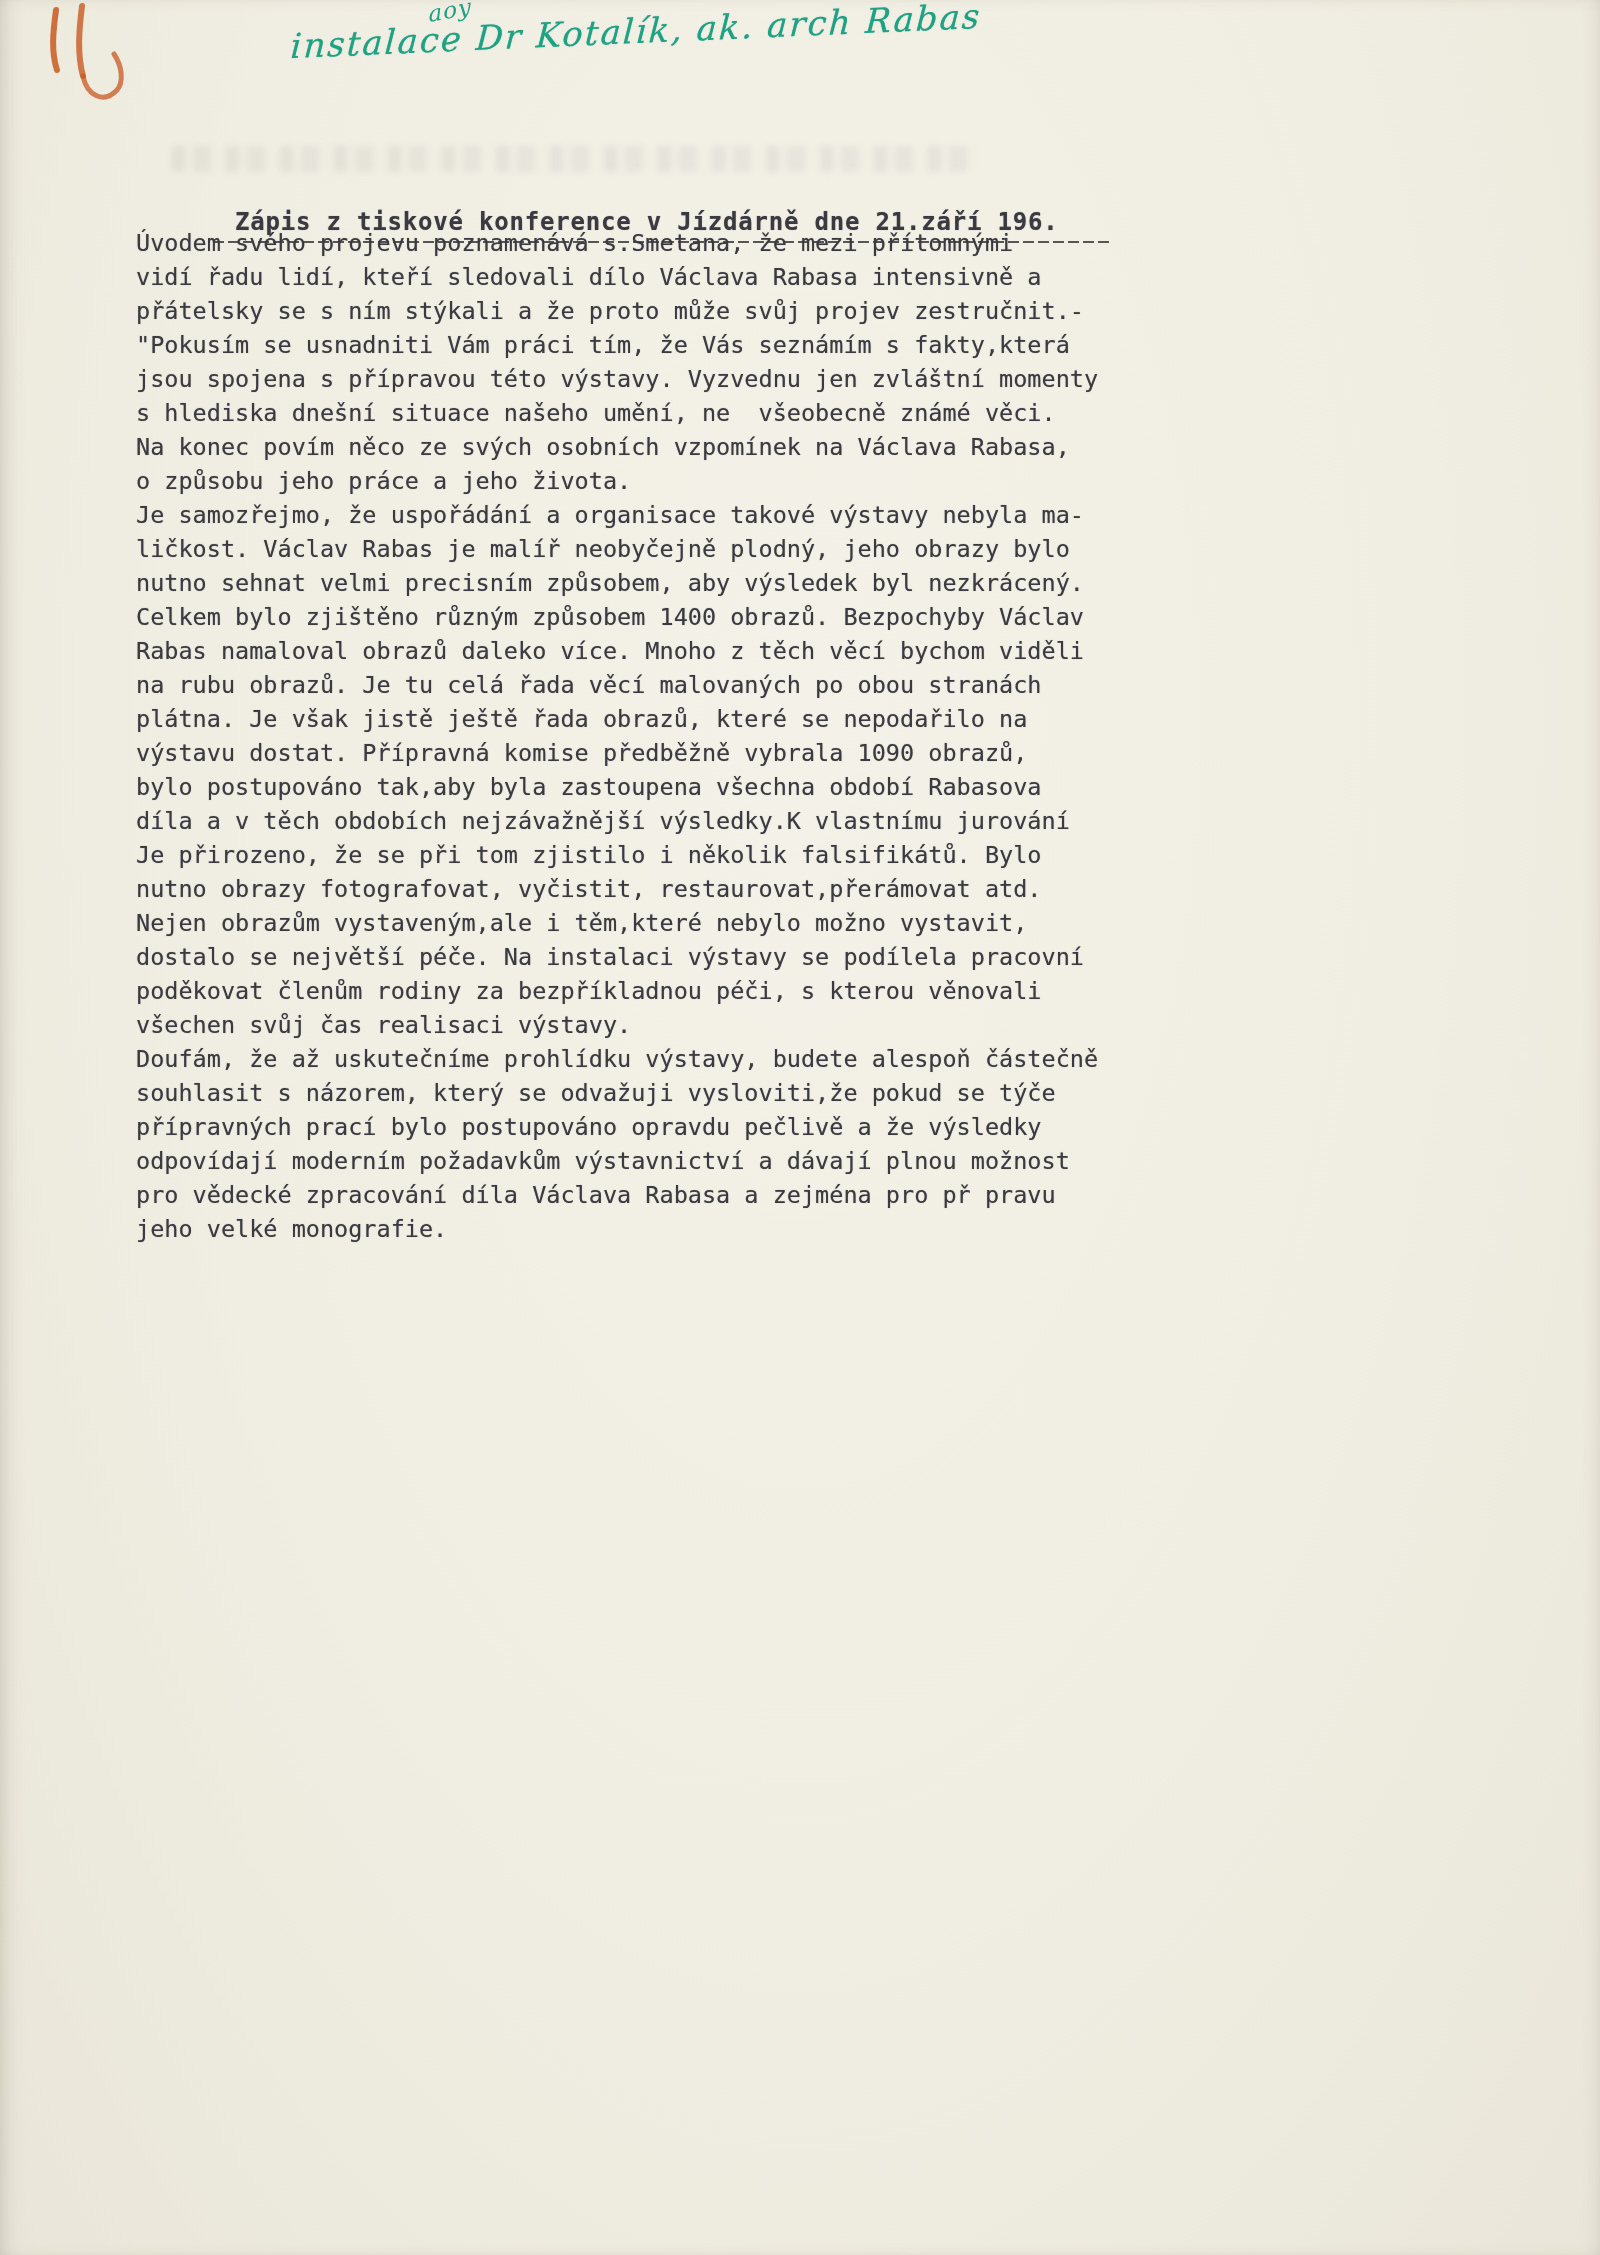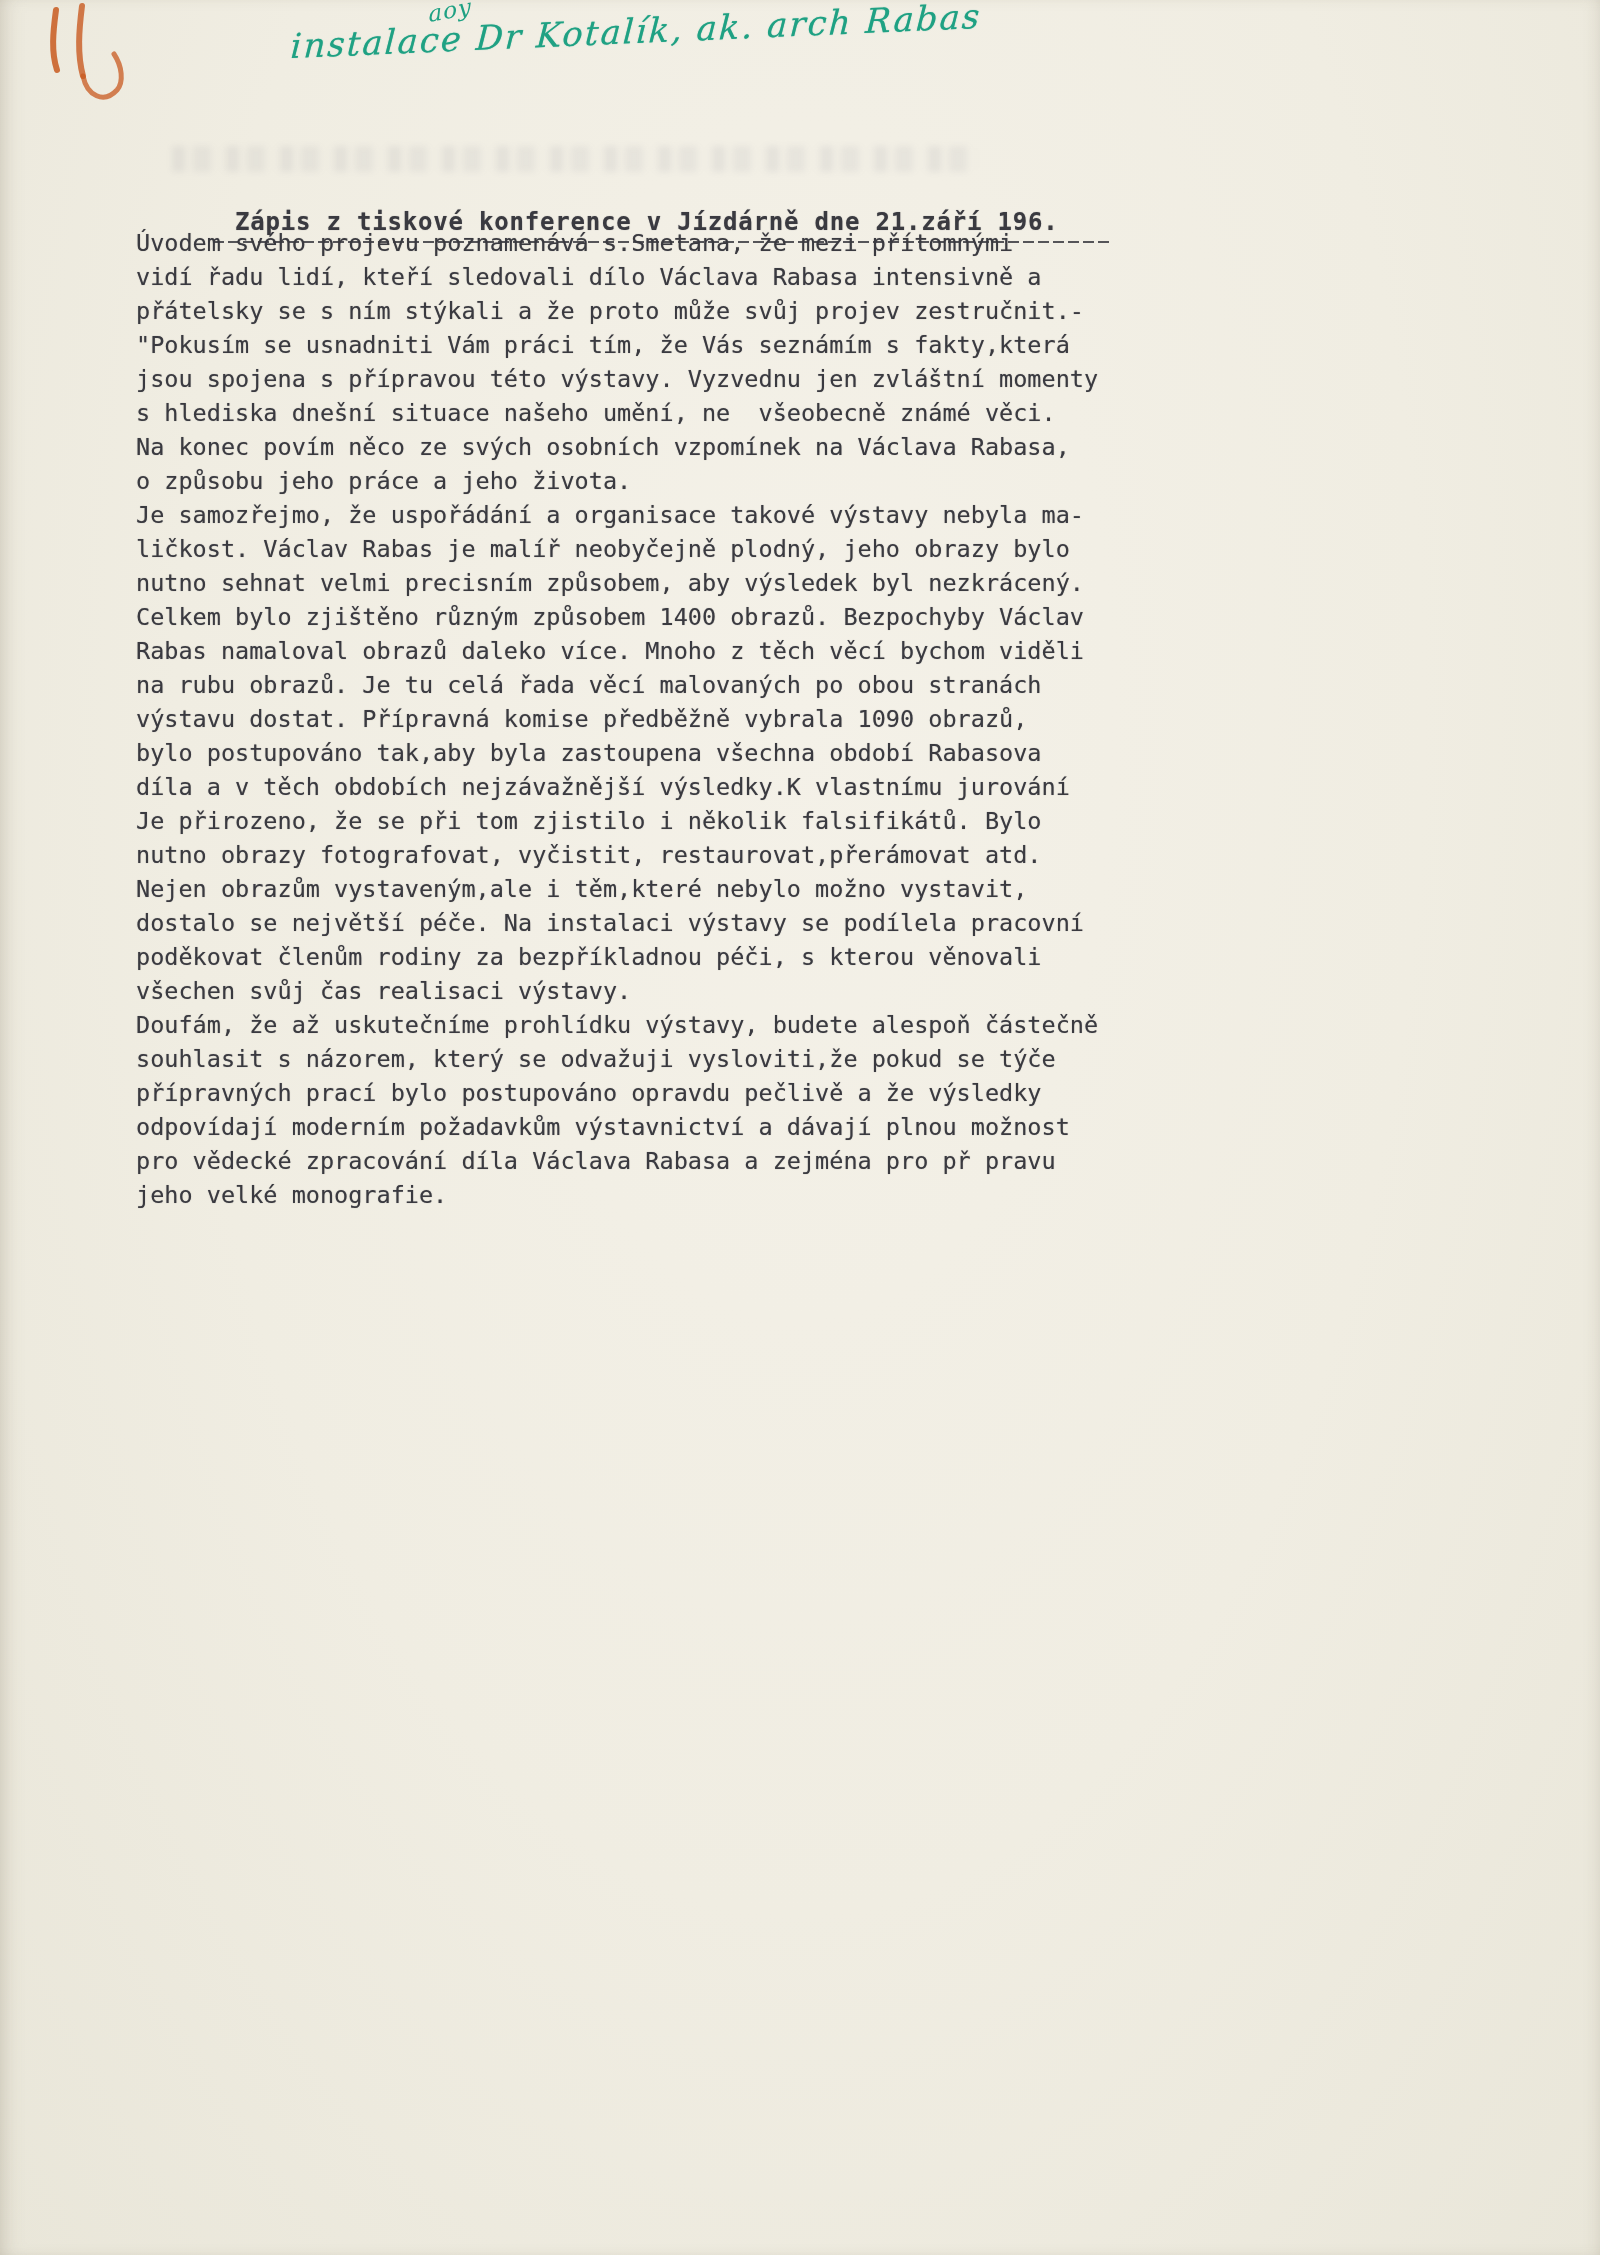--- a/index.html
+++ b/index.html
@@ -125,20 +125,21 @@
       <div class="line">jsou spojena s přípravou této výstavy. Vyzvednu jen zvláštní momenty</div>
       <div class="line">s hlediska dnešní situace našeho umění, ne  všeobecně známé věci.</div>
       <div class="line">Na konec povím něco ze svých osobních vzpomínek na Václava Rabasa,</div>
       <div class="line">o způsobu jeho práce a jeho života.</div>
       <div class="line">Je samozřejmo, že uspořádání a organisace takové výstavy nebyla ma-</div>
       <div class="line">ličkost. Václav Rabas je malíř neobyčejně plodný, jeho obrazy bylo</div>
       <div class="line">nutno sehnat velmi precisním způsobem, aby výsledek byl nezkrácený.</div>
       <div class="line">Celkem bylo zjištěno různým způsobem 1400 obrazů. Bezpochyby Václav</div>
       <div class="line">Rabas namaloval obrazů daleko více. Mnoho z těch věcí bychom viděli</div>
       <div class="line">na rubu obrazů. Je tu celá řada věcí malovaných po obou stranách</div>
+      <div class="line">plátna. Je však jistě ještě řada obrazů, které se nepodařilo na</div>
       <div class="line">výstavu dostat. Přípravná komise předběžně vybrala 1090 obrazů,</div>
       <div class="line">bylo postupováno tak,aby byla zastoupena všechna období Rabasova</div>
       <div class="line">díla a v těch obdobích nejzávažnější výsledky.K vlastnímu jurování</div>
       <div class="line">Je přirozeno, že se při tom zjistilo i několik falsifikátů. Bylo</div>
       <div class="line">nutno obrazy fotografovat, vyčistit, restaurovat,přerámovat atd.</div>
       <div class="line">Nejen obrazům vystaveným,ale i těm,které nebylo možno vystavit,</div>
       <div class="line">dostalo se největší péče. Na instalaci výstavy se podílela pracovní</div>
       <div class="line">poděkovat členům rodiny za bezpříkladnou péči, s kterou věnovali</div>
       <div class="line">všechen svůj čas realisaci výstavy.</div>
       <div class="line">Doufám, že až uskutečníme prohlídku výstavy, budete alespoň částečně</div>

